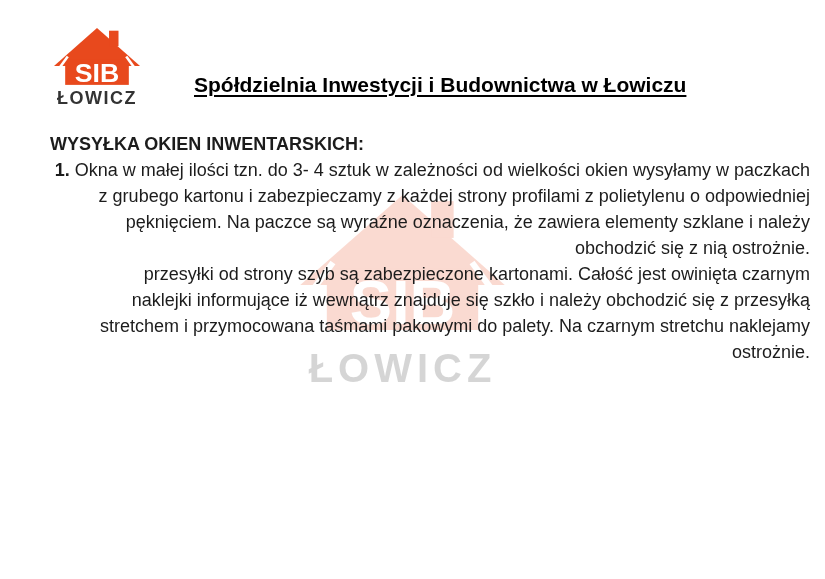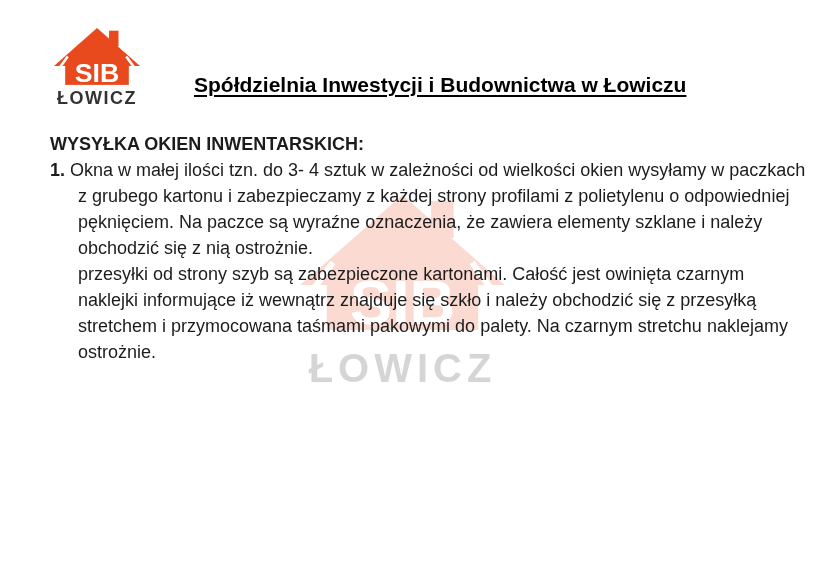--- a/index.html
+++ b/index.html
@@ -78,21 +78,21 @@
     width: 760px;
     z-index: 1;
     color: var(--body-text, #1c1c1c);
     font-size: 18px;
     line-height: 26px;
   }
   .doc .heading {
     font-weight: bold;
     white-space: nowrap;
   }
-  .doc-line { white-space: nowrap; }
+  .doc-line { white-space: nowrap; text-align: right; }
   .doc-line.cont { padding-left: 28px; }
   .doc-line .num { font-weight: bold; }
 </style>
 </head>
 <body>
 
 <div class="page">
 
   <div class="watermark">
     <svg viewBox="0 0 100 66" aria-hidden="true">

